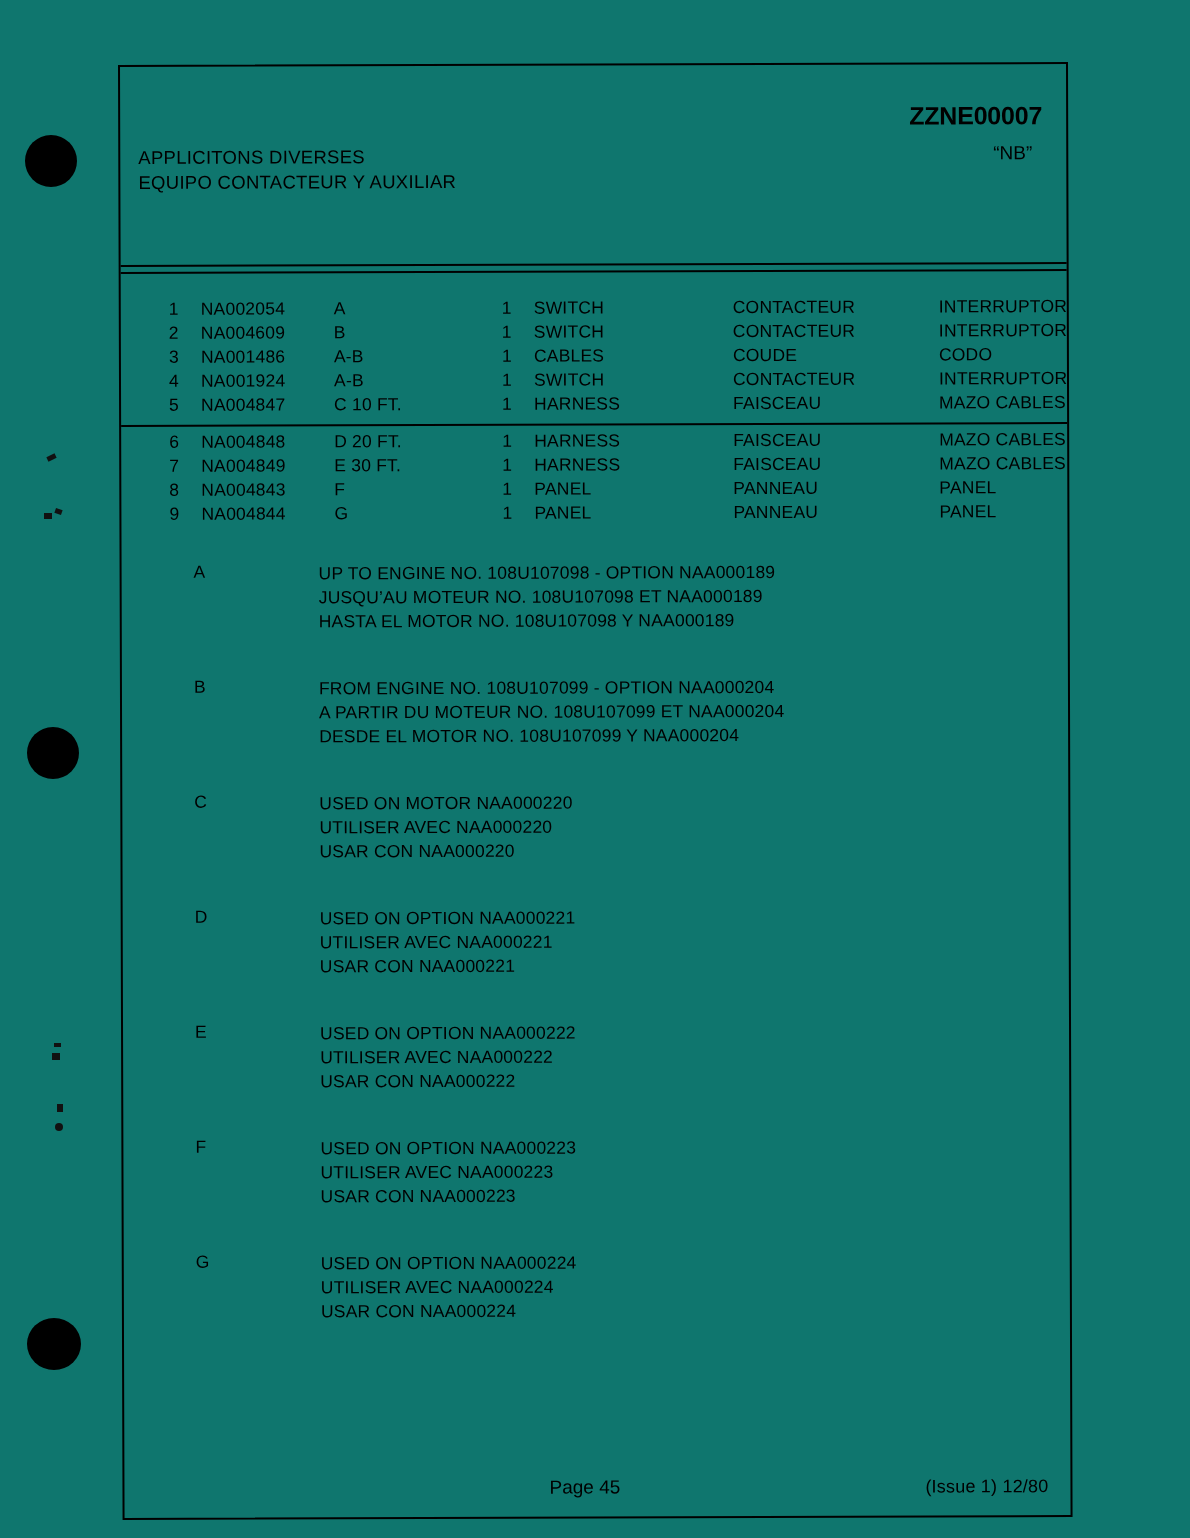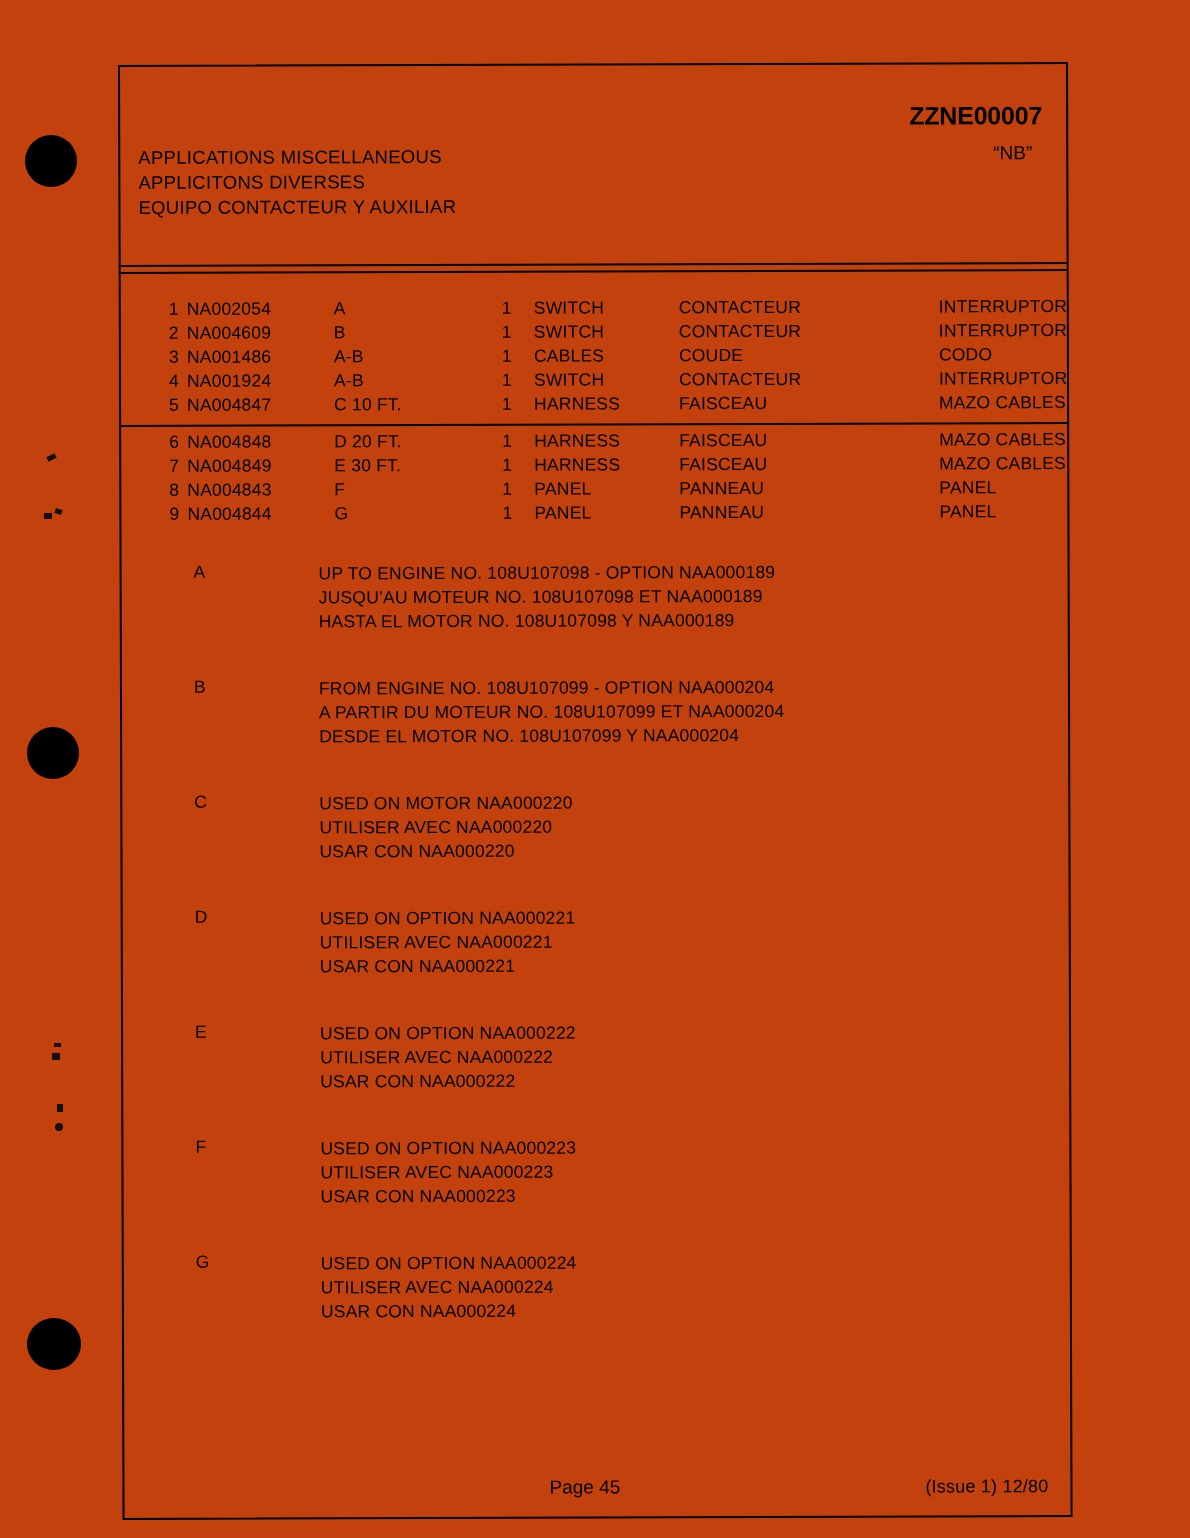--- a/index.html
+++ b/index.html
@@ -9,21 +9,21 @@
     background: #ffffff;
   }
   body {
     font-family: "Liberation Sans", sans-serif;
     color: #000000;
   }
   #page {
     position: relative;
     width: 1190px;
     height: 1538px;
-    background: #c2410c;
+    background: #0f766e;
     overflow: hidden;
   }
 
   
   .punch-hole {
     position: absolute;
     background: #000000;
     border-radius: 50%;
   }
   .speck {
@@ -104,25 +104,25 @@
     margin-top: 6px;
   }
   .parts-row {
     position: relative;
     height: 24px;
     font-size: 17.5px;
     letter-spacing: 0.2px;
     white-space: nowrap;
   }
   .c-item   { position: absolute; left: 48px;  width: 22px; text-align: left; }
-  .c-part   { position: absolute; left: 66px; text-align: center;  }
+  .c-part   { position: absolute; left: 80px; text-align: center;  }
   .c-ref    { position: absolute; left: 213px; }
   .c-qty    { position: absolute; left: 381px; }
   .c-desc-en{ position: absolute; left: 413px; }
-  .c-desc-fr{ position: absolute; left: 558px; }
+  .c-desc-fr{ position: absolute; left: 612px; }
   .c-desc-es{ position: absolute; left: 770px; margin-left: 48px; }
 
   
   #notes {
     position: absolute;
     left: 0;
     right: 0;
     top: 495px;
   }
   .note-block {
@@ -180,21 +180,20 @@
 
   <div id="frame">
 
     <div id="header-band">
 
       <div id="doc-code">ZZNE00007</div>
 
       <div id="doc-subcode">“NB”</div>
 
       <div id="header-titles">
-        <div>APPLICATIONS  MISCELLANEOUS</div>
         <div>APPLICITONS  DIVERSES</div>
         <div>EQUIPO  CONTACTEUR  Y  AUXILIAR</div>
       </div>
 
     </div>
 
     <div id="header-underline"></div>
 
     <div id="parts-table">
 

